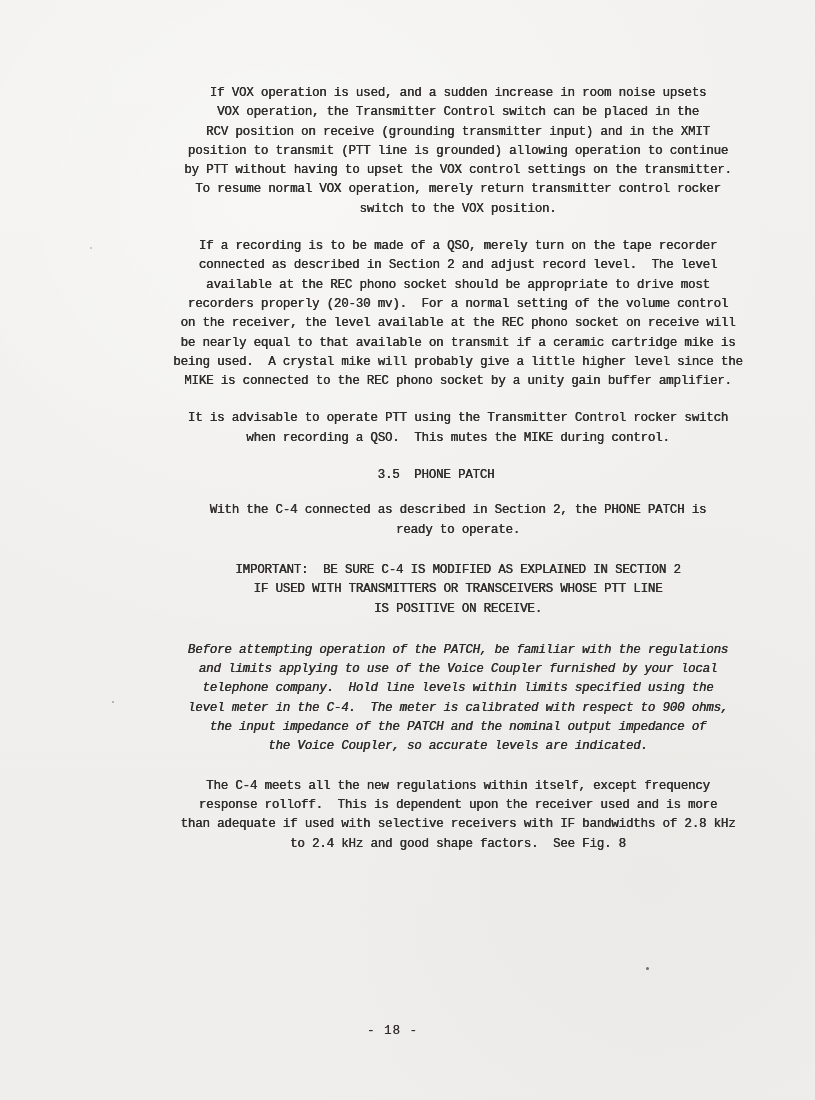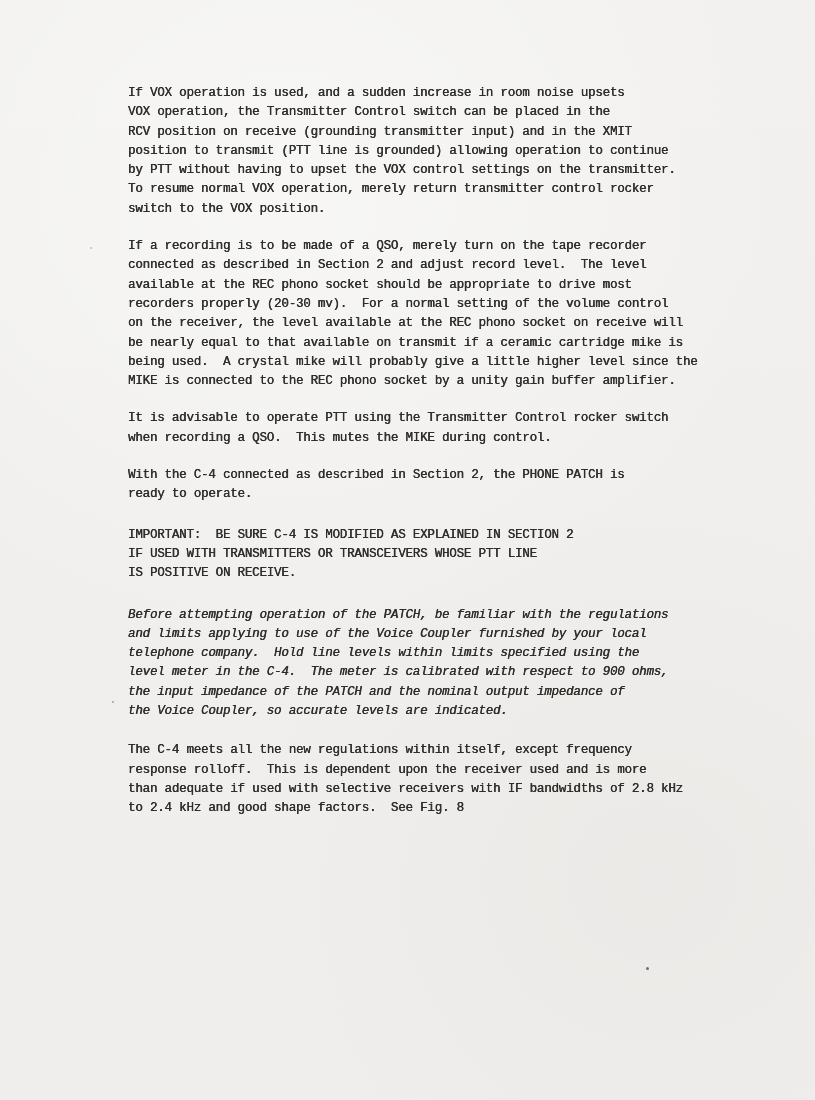--- a/index.html
+++ b/index.html
@@ -30,20 +30,21 @@
     top: 84px;
     width: 660px;
   }
   .para {
     white-space: pre;
     font-size: 12.5px;
     line-height: 19.3px;
     letter-spacing: -0.2px;
     margin: 0;
     text-shadow: 0.35px 0 0 rgba(47,45,42,0.85), 0 0 0.5px rgba(47,45,42,0.5);
+    text-align: center;
   }
   .mb18 { margin-bottom: 18px; }
   .mb16 { margin-bottom: 16px; }
   .mb14 { margin-bottom: 21px; }
   .mb22 { margin-bottom: 22px; }
   .mb20 { margin-bottom: 20px; font-style: italic; }
   .heading {
     margin-left: -44px;
     margin-top: 9px;
     font-weight: normal;
@@ -106,20 +107,21 @@
 available at the REC phono socket should be appropriate to drive most
 recorders properly (20-30 mv).  For a normal setting of the volume control
 on the receiver, the level available at the REC phono socket on receive will
 be nearly equal to that available on transmit if a ceramic cartridge mike is
 being used.  A crystal mike will probably give a little higher level since the
 MIKE is connected to the REC phono socket by a unity gain buffer amplifier.</p>
 
     <p class="para mb18">It is advisable to operate PTT using the Transmitter Control rocker switch
 when recording a QSO.  This mutes the MIKE during control.</p>
 
+    <h2 class="para heading mb16">3.5  PHONE PATCH</h2>
 
     <p class="para mb14">With the C-4 connected as described in Section 2, the PHONE PATCH is
 ready to operate.</p>
 
     <p class="para mb22">IMPORTANT:  BE SURE C-4 IS MODIFIED AS EXPLAINED IN SECTION 2
 IF USED WITH TRANSMITTERS OR TRANSCEIVERS WHOSE PTT LINE
 IS POSITIVE ON RECEIVE.</p>
 
     <p class="para mb20">Before attempting operation of the PATCH, be familiar with the regulations
 and limits applying to use of the Voice Coupler furnished by your local
@@ -128,17 +130,18 @@
 the input impedance of the PATCH and the nominal output impedance of
 the Voice Coupler, so accurate levels are indicated.</p>
 
     <p class="para">The C-4 meets all the new regulations within itself, except frequency
 response rolloff.  This is dependent upon the receiver used and is more
 than adequate if used with selective receivers with IF bandwidths of 2.8 kHz
 to 2.4 kHz and good shape factors.  See Fig. 8</p>
 
   </div>
 
+  <div class="page-number">- 18 -</div>
 
   <div class="speckle speckle-1"></div>
   <div class="speckle speckle-2"></div>
   <div class="speckle speckle-3"></div>
 </div>
 
 </body></html>

